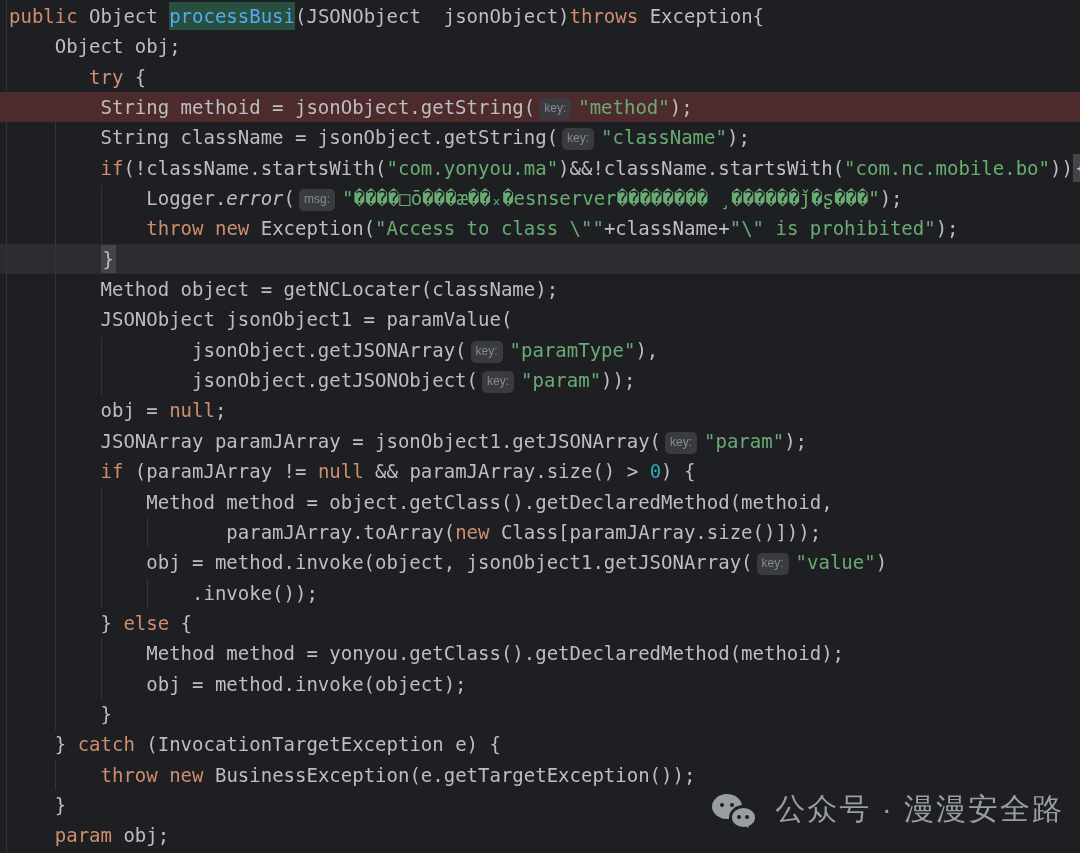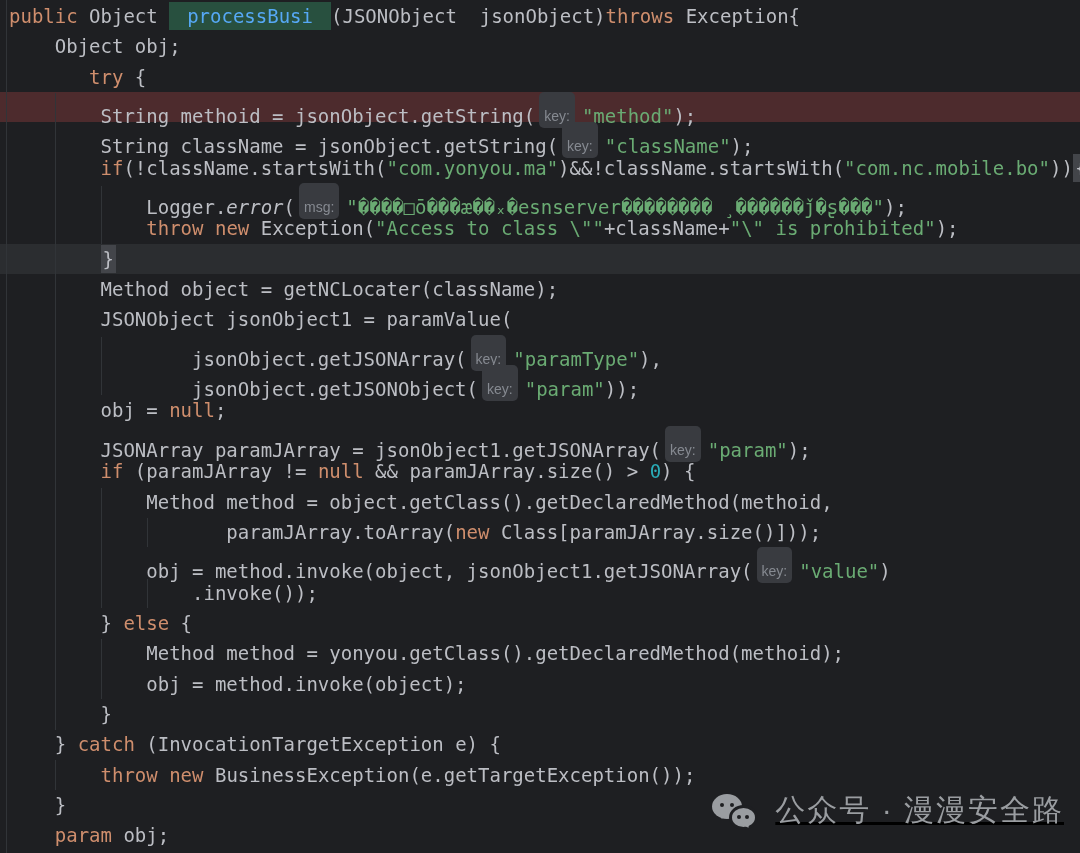--- a/index.html
+++ b/index.html
@@ -9,32 +9,32 @@
   .code{position:absolute;left:0;top:1px;right:0;}
   .line{white-space:pre;height:30.35px;line-height:30.35px;font-size:19px;
         color:var(--c-default_text,#bcbec4);padding-left:9px;}
   .tok{font-size:19px;}
   .kw{color:var(--c-keyword,#cf8e6d);}
   .st{color:var(--c-string,#6aab73);}
   .nu{color:var(--c-number,#2aacb8);}
   .pl{color:var(--c-default_text,#bcbec4);}
   .it{font-style:italic;}
   .de{color:var(--c-method_decl,#56a8f5);background:var(--c-decl_highlight,#28503f);
-      padding:3px 18px;}
+      padding:3px 0;}
   .bm{background:var(--c-bracket_match,#43454a);padding:3px 2px;}
-  .hi{display:inline-block;font-family:"Liberation Sans",sans-serif;font-size:14px;
+  .hi{display:inline-block;font-family:"Liberation Sans",sans-serif;font-size:12px;
       line-height:19px;color:var(--c-hint_text,#868a91);
-      background:var(--c-hint_bg,#393b40);border-radius:5px;padding:15px 5px 2px 5px;
+      background:var(--c-hint_bg,#393b40);border-radius:5px;padding:1px 5px 2px 5px;
       margin:0 7px 0 4px;vertical-align:2px;}
   .hl-bp{background:var(--c-breakpoint_line,#4d2b2d);}
   .hl-caret{background:var(--c-caret_line,#2b2d30);}
   .guide{position:absolute;width:1px;background:var(--c-indent_guide,#313438);
          pointer-events:none;}
-  .watermark{position:absolute;right:16px;bottom:22px;display:flex;align-items:center;
-             gap:16px;text-decoration:underline;}
+  .watermark{position:absolute;right:16px;bottom:22px;display:flex;
+             gap:16px;}
   .wm-text{font-family:"Liberation Sans",sans-serif;font-size:30px;letter-spacing:2px;
            color:var(--c-watermark,#9a9da1);}
   .wm-icon{position:relative;width:48px;height:42px;display:inline-block;}
   .bub{position:absolute;background:var(--c-watermark,#9a9da1);border-radius:50%;}
   .bub.big{width:30px;height:25px;left:1px;top:5px;}
   .bub.big::after{content:"";position:absolute;left:4px;bottom:-6px;
       border:6px solid transparent;border-top:8px solid var(--c-watermark,#9a9da1);
       transform:rotate(30deg);}
   .bub.small{width:23px;height:19px;right:1px;top:16px;
       border:3px solid #1e1f22;}

